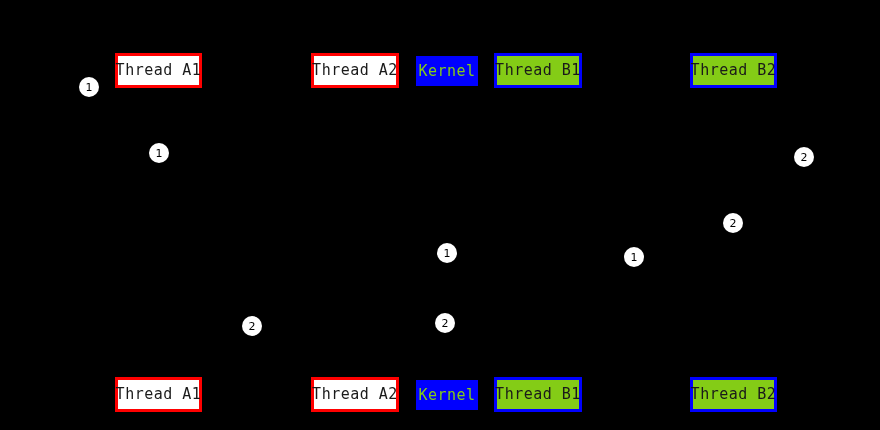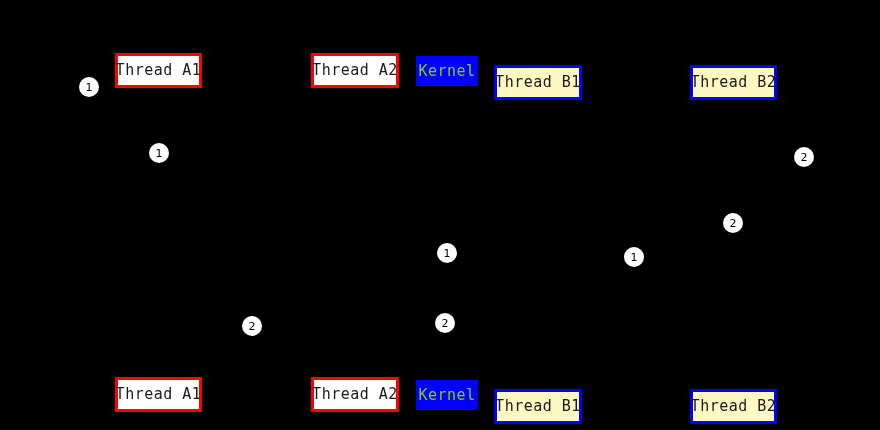--- a/index.html
+++ b/index.html
@@ -28,24 +28,23 @@
     font-size: 15px;
     letter-spacing: 0.5px;
     line-height: 1;
   }
   .participant.style-red {
     background: #ffffff;
     border: 3px solid #ff0000;
     color: #1a1a1a;
   }
   .participant.style-blue {
-    background: #fef9c3;
+    background: #84cc16;
     border: 3px solid #0000ff;
     color: #1a1a1a;
-    margin-top: 12px;
   }
   .participant.style-solidblue {
     background: #0000ff;
     border: 0 solid #0000ff;
     color: #84cc16;
   }
   .lifeline-stub {
     position: absolute;
     width: 2px;
     height: 4px;

